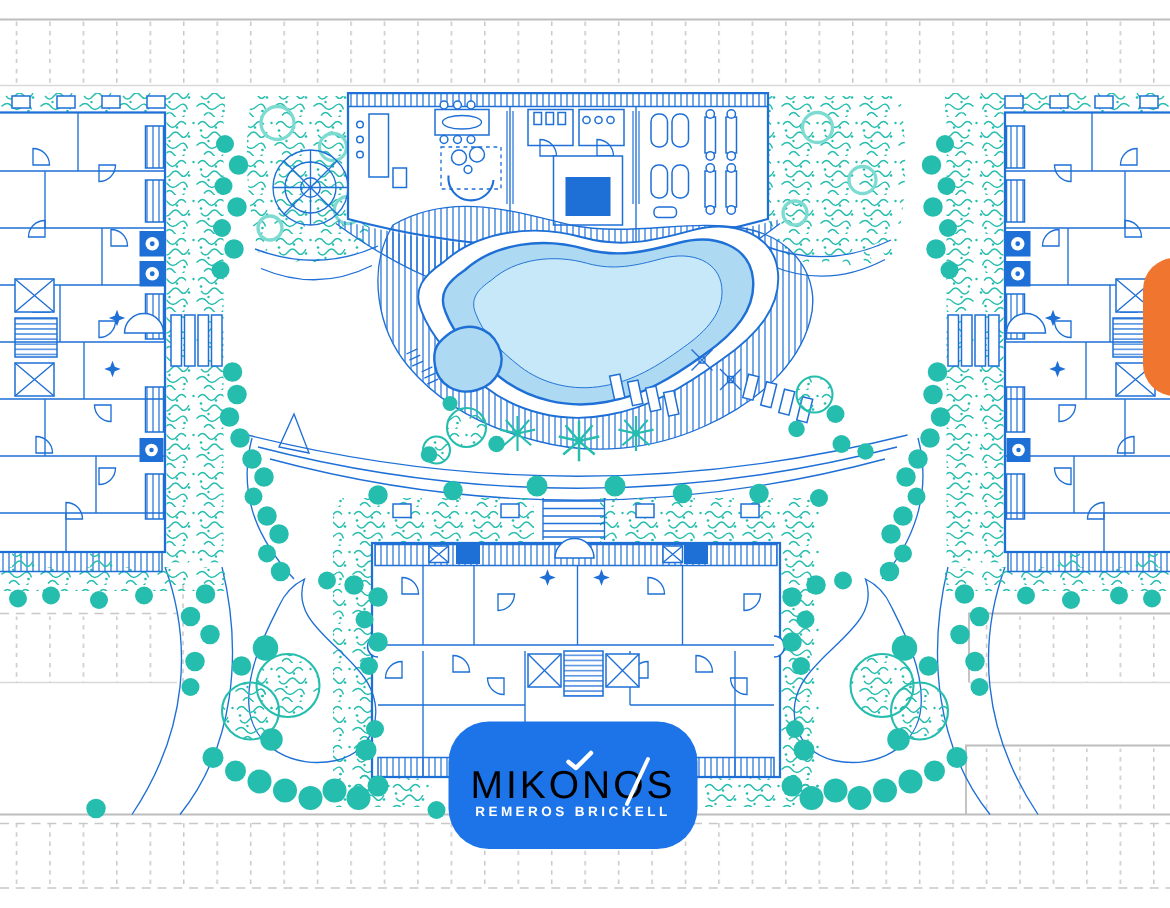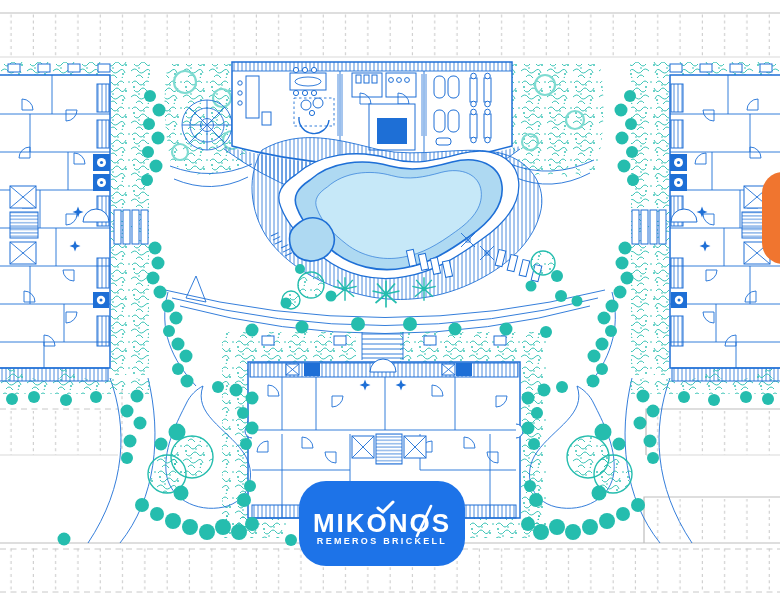--- a/index.html
+++ b/index.html
@@ -34,21 +34,21 @@
   .pool{fill:var(--pool_fill);stroke:var(--plan_blue);stroke-width:1.6;}
   .poolw{fill:#fff;stroke:var(--plan_blue);stroke-width:1.1;}
   .pooli{fill:var(--pool_inner);stroke:var(--plan_blue);stroke-width:0.8;}
   .palm{stroke:var(--teal);stroke-width:1.1;fill:none;}
   .dash2{stroke:var(--plan_blue);stroke-width:0.9;fill:none;stroke-dasharray:2.5 2.5;}
   .trapw{stroke:#ffffff;stroke-width:13;fill:none;stroke-dasharray:9 5;}
   
   .badge{position:absolute;left:299px;top:481px;width:166px;height:85px;
          background:var(--badge_blue);border-radius:27px;display:flex;flex-direction:column;
          align-items:center;justify-content:center;z-index:5;}
-  .badge-title{color:#ffffff;font-weight:bold;font-size:26px;letter-spacing:2px;line-height:1;
+  .badge-title{color:#000000;font-weight:normal;font-size:26px;letter-spacing:2px;line-height:1;
                position:relative;margin-top:8px;}
   .badge-sub{color:#fff;font-size:9px;letter-spacing:2.3px;margin-top:0;font-weight:bold;}
   .check-accent{position:absolute;left:63px;top:-10px;width:20px;height:14px;z-index:6;}
   .oslash-accent{position:absolute;left:102px;top:-6px;width:18px;height:34px;z-index:6;}
 </style>
 </head>
 <body>
 
 <svg width="780" height="605" viewBox="0 0 780 605">
   <defs>

